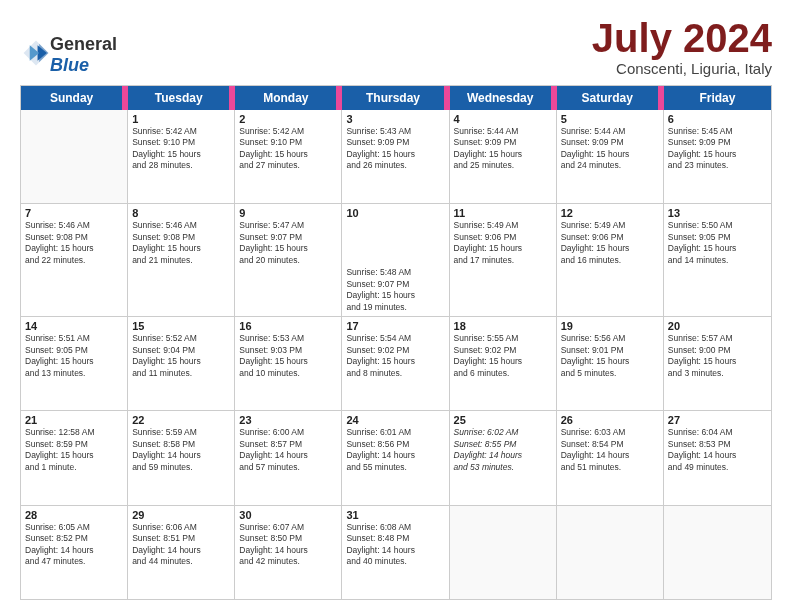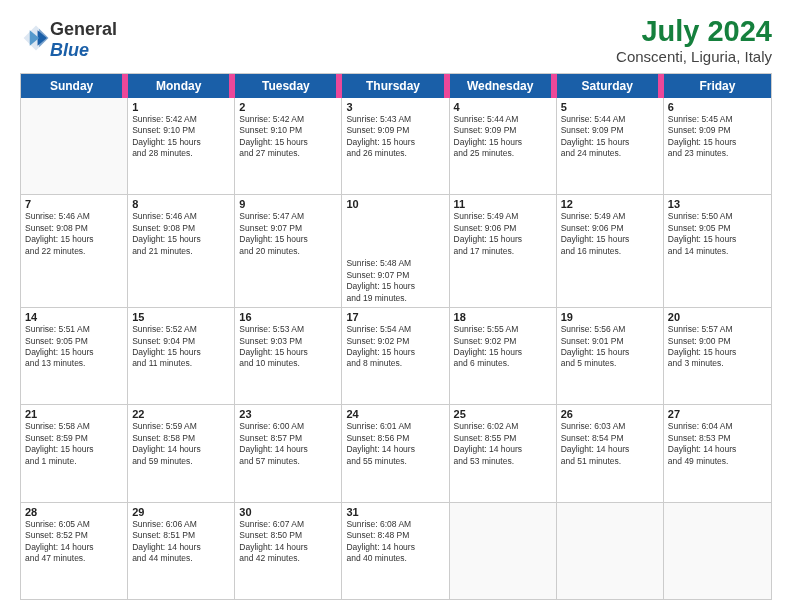--- a/index.html
+++ b/index.html
@@ -13,21 +13,21 @@
     .page {
       width: 792px;
       height: 612px;
       padding: 16px 20px 12px 20px;
       display: flex;
       flex-direction: column;
     }
     .header {
       display: flex;
       justify-content: space-between;
-      align-items: center;
+      align-items: flex-end;
       margin-bottom: 8px;
     }
     .logo {
       display: flex;
       align-items: center;
     }
     .logo-text {
       font-size: 18px;
       font-weight: bold;
       line-height: 1.2;
@@ -36,23 +36,23 @@
     .logo-blue { color: #1a5fa8; font-style: italic; }
     .logo-icon {
       width: 28px;
       height: 28px;
       margin-left: 2px;
     }
     .title-block {
       text-align: right;
     }
     .main-title {
-      font-size: 29px;
+      font-size: 40px;
       font-weight: bold;
-      color: #15803d;
+      color: #7f1d1d;
       line-height: 1.1;
     }
     .subtitle {
       font-size: 15px;
       color: #444;
     }
     .calendar {
       flex: 1;
       display: flex;
       flex-direction: column;
@@ -131,22 +131,22 @@
     </div>
     <div class="title-block">
       <div class="main-title">July 2024</div>
       <div class="subtitle">Conscenti, Liguria, Italy</div>
     </div>
   </div>
 
   <div class="calendar">
     <div class="cal-header" id="cal-header">
         <div class="cal-header-cell">Sunday</div>
+        <div class="cal-header-cell">Tuesday</div>
         <div class="cal-header-cell">Monday</div>
-        <div class="cal-header-cell">Tuesday</div>
         <div class="cal-header-cell">Thursday</div>
         <div class="cal-header-cell">Wednesday</div>
         <div class="cal-header-cell">Saturday</div>
         <div class="cal-header-cell">Friday</div>
       </div>
     <div class="cal-body" id="cal-body">
         <div class="cal-row">
           <div class="cal-cell empty"></div>
           <div class="cal-cell">
             <span class="day-num">1</span>
@@ -289,21 +289,21 @@
             <span class="day-num">20</span>
             <div class="day-info" style="white-space: pre-line;">Sunrise: 5:57 AM
 Sunset: 9:00 PM
 Daylight: 15 hours
 and 3 minutes.</div>
           </div>
         </div>
         <div class="cal-row">
           <div class="cal-cell">
             <span class="day-num">21</span>
-            <div class="day-info" style="white-space: pre-line;">Sunrise: 5:58 AM
+            <div class="day-info" style="white-space: pre-line;">Sunrise: 12:58 AM
 Sunset: 8:59 PM
 Daylight: 15 hours
 and 1 minute.</div>
           </div>
           <div class="cal-cell">
             <span class="day-num">22</span>
             <div class="day-info" style="white-space: pre-line;">Sunrise: 5:59 AM
 Sunset: 8:58 PM
 Daylight: 14 hours
 and 59 minutes.</div>
@@ -317,21 +317,21 @@
           </div>
           <div class="cal-cell">
             <span class="day-num">24</span>
             <div class="day-info" style="white-space: pre-line;">Sunrise: 6:01 AM
 Sunset: 8:56 PM
 Daylight: 14 hours
 and 55 minutes.</div>
           </div>
           <div class="cal-cell">
             <span class="day-num">25</span>
-            <div class="day-info" style="white-space: pre-line;">Sunrise: 6:02 AM
+            <div class="day-info" style="white-space: pre-line; font-style: italic;">Sunrise: 6:02 AM
 Sunset: 8:55 PM
 Daylight: 14 hours
 and 53 minutes.</div>
           </div>
           <div class="cal-cell">
             <span class="day-num">26</span>
             <div class="day-info" style="white-space: pre-line;">Sunrise: 6:03 AM
 Sunset: 8:54 PM
 Daylight: 14 hours
 and 51 minutes.</div>

